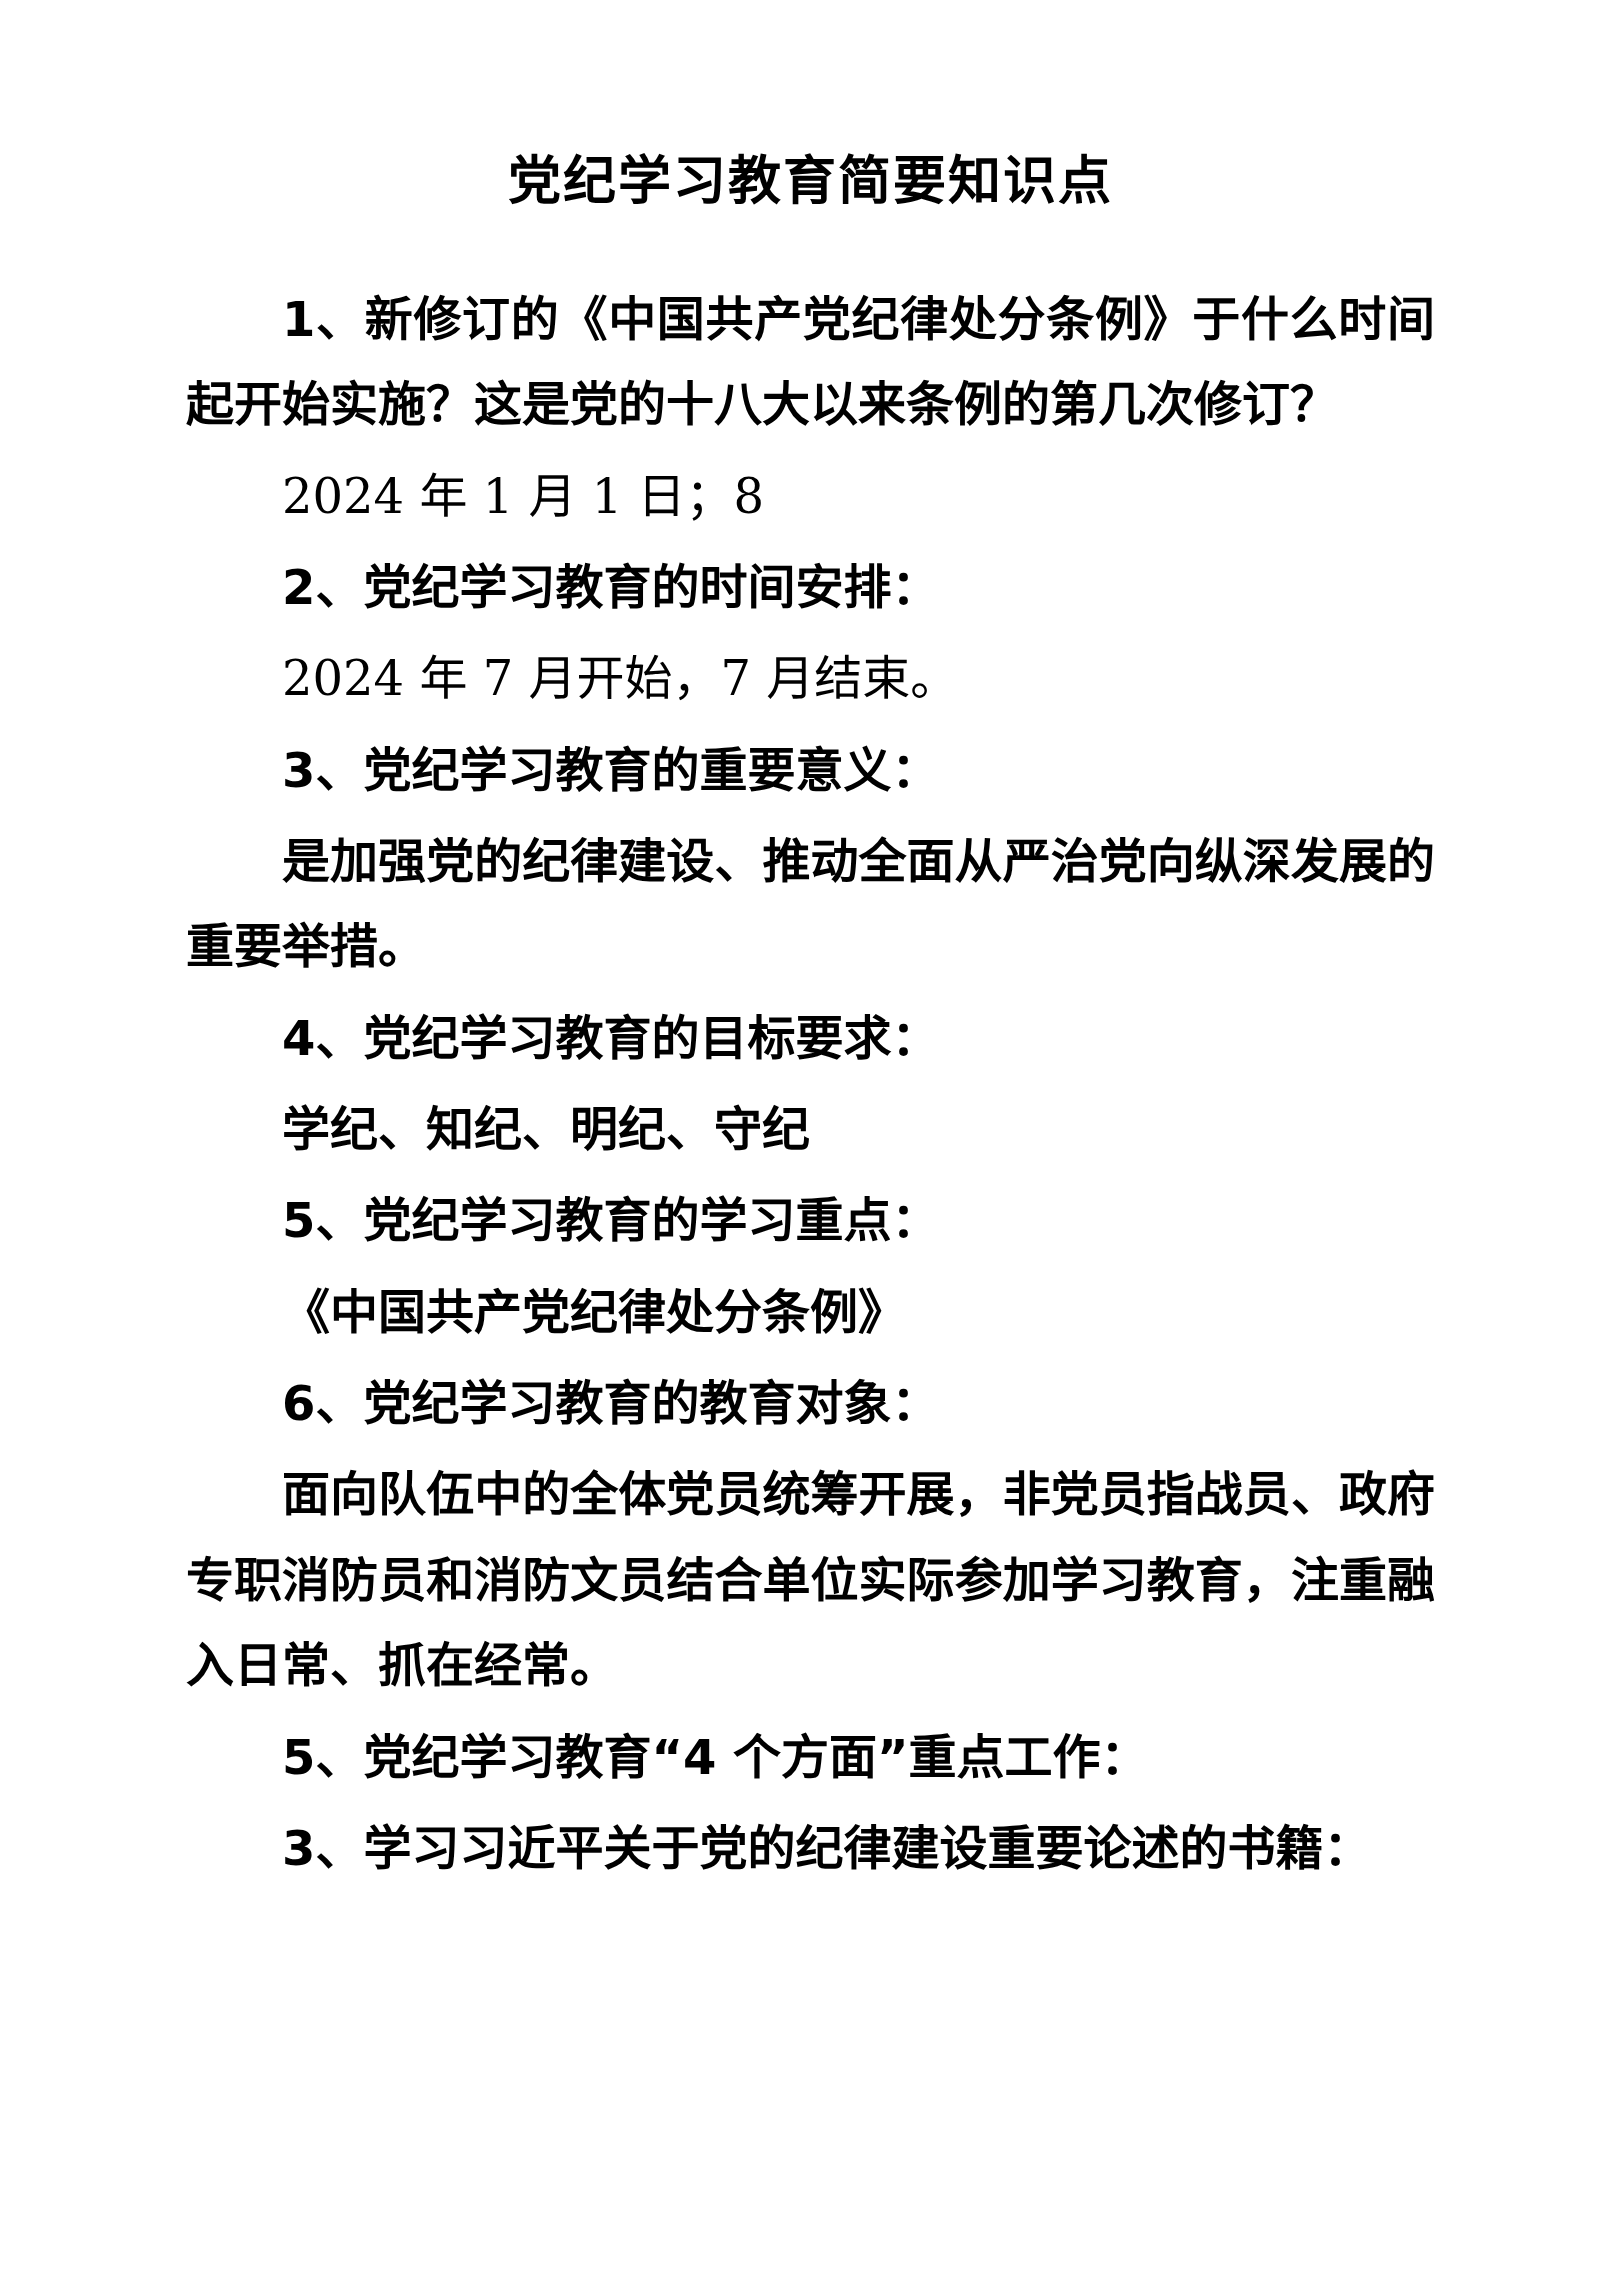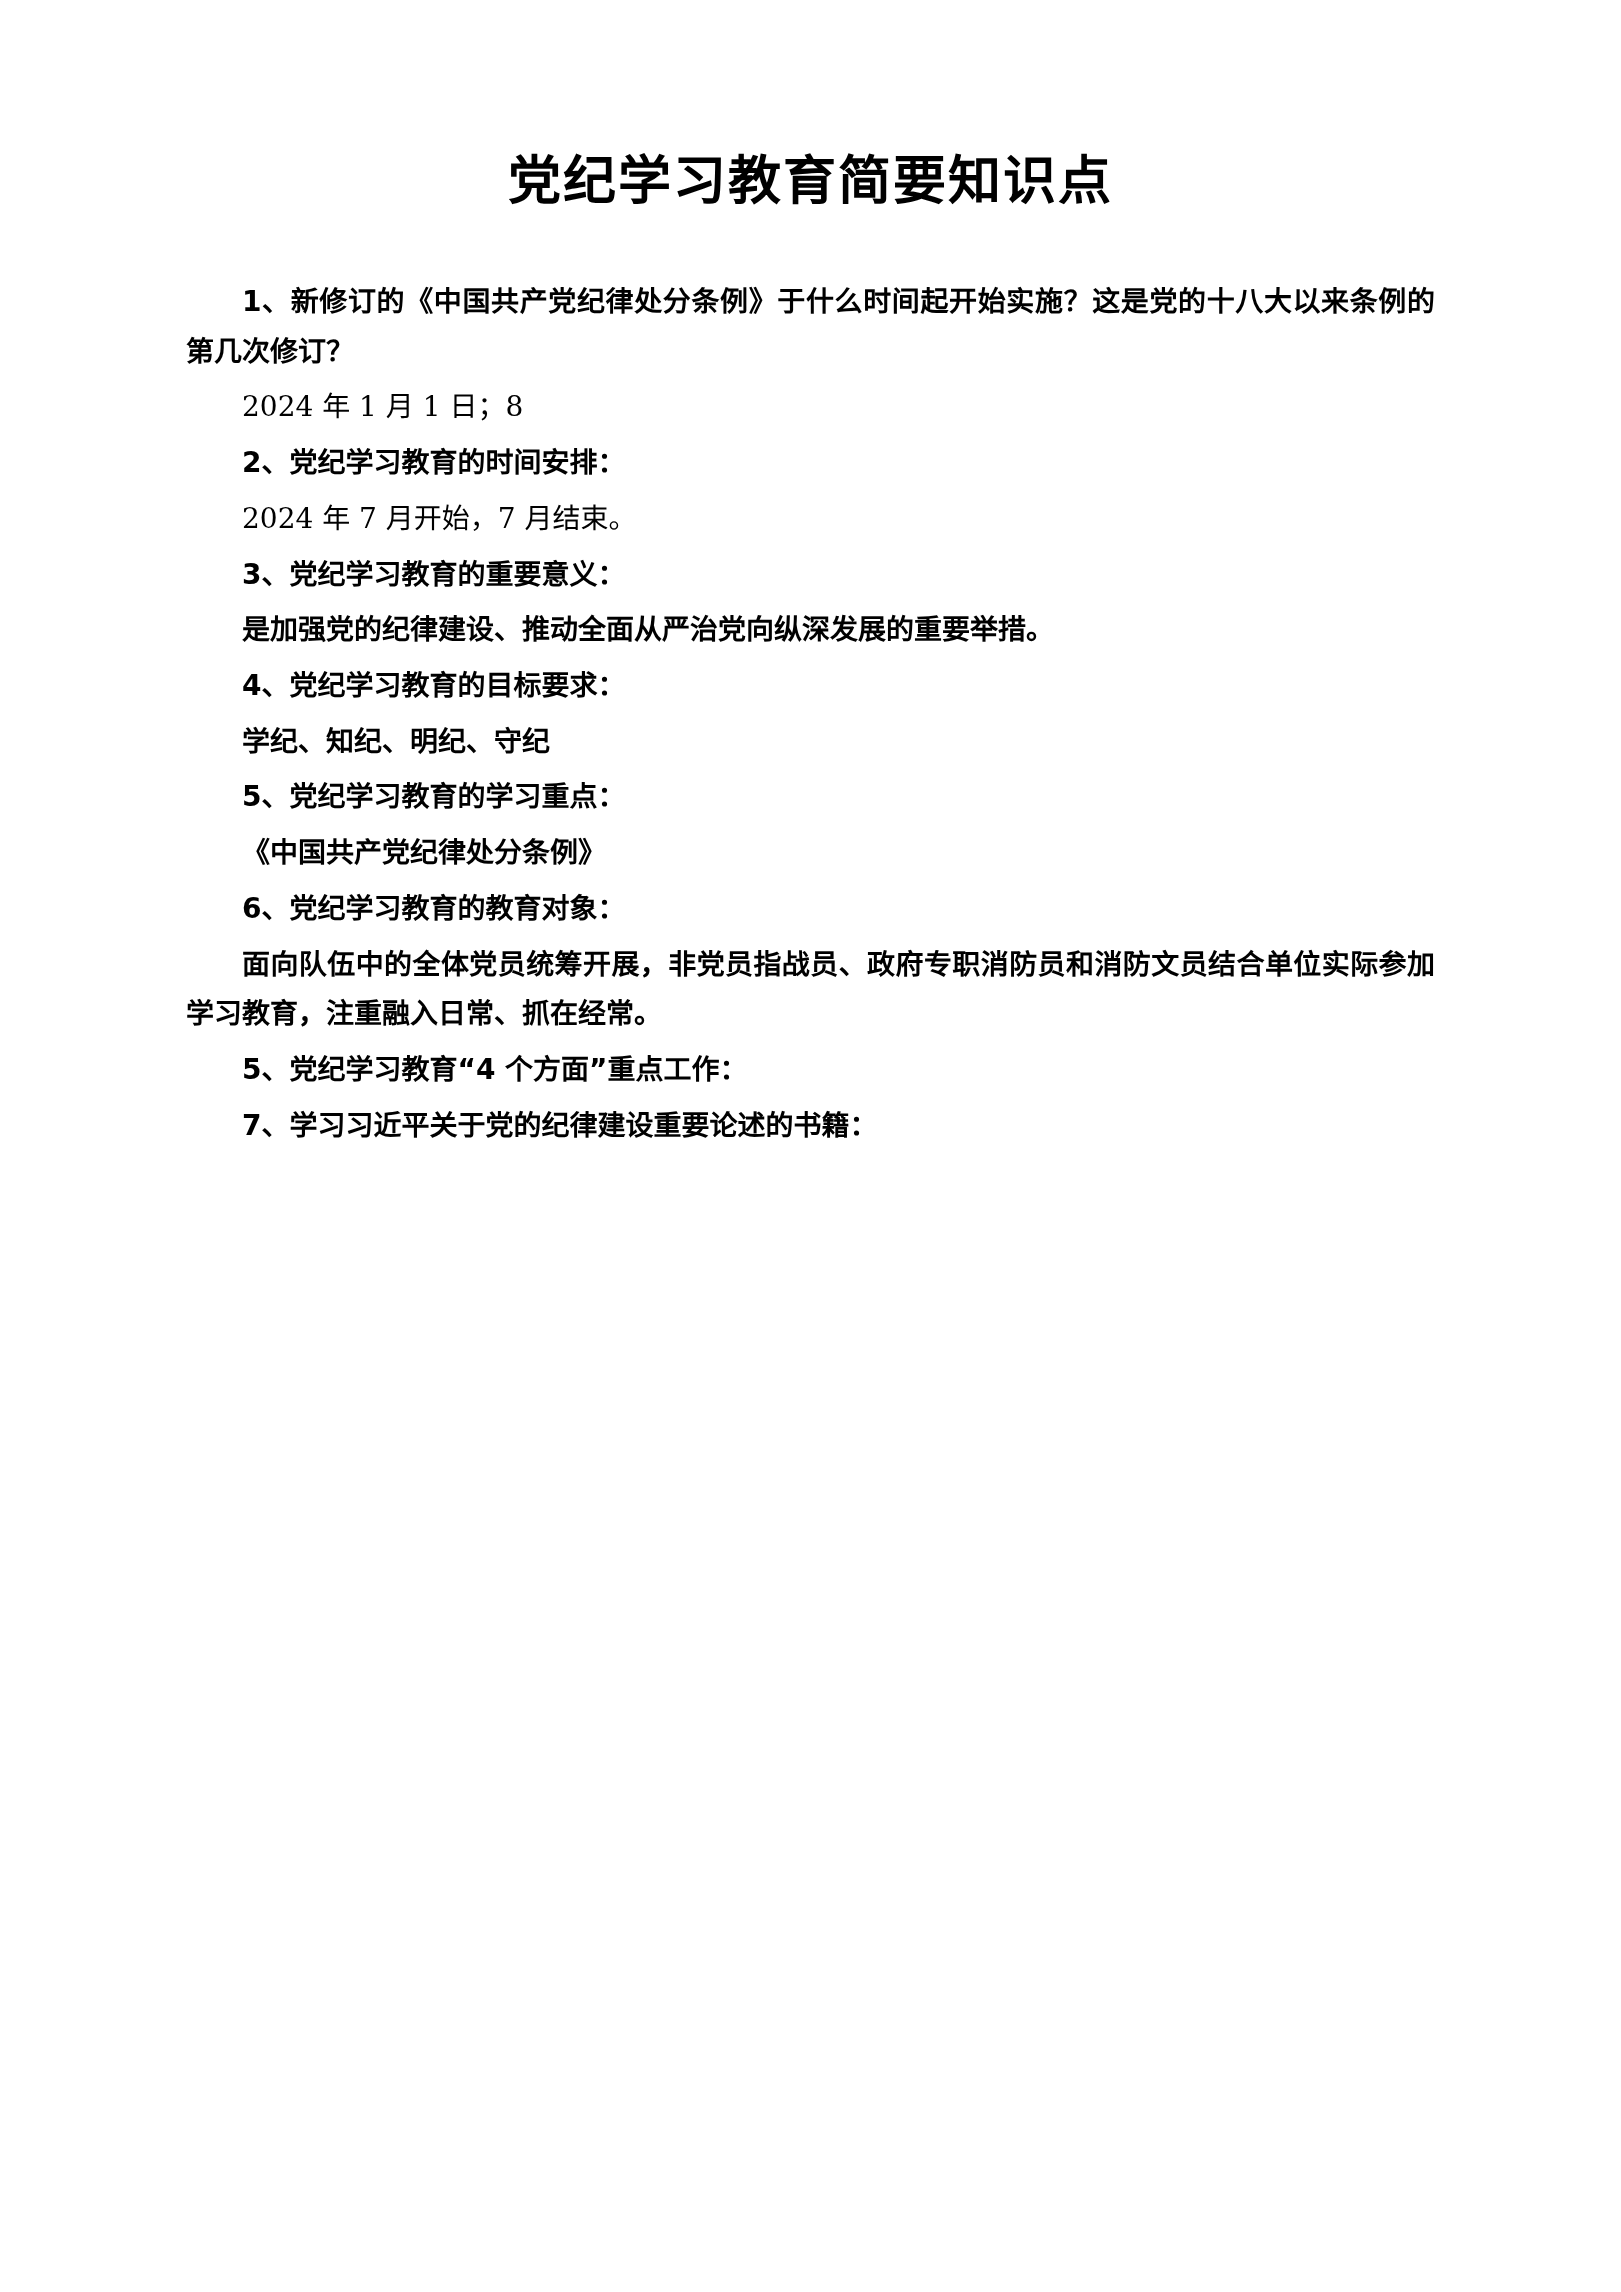--- a/index.html
+++ b/index.html
@@ -22,21 +22,21 @@
   .doc-title {
     text-align: center;
     font-family: "DejaVu Sans", "Liberation Sans", sans-serif;
     font-weight: 700;
     font-size: 53px;
     letter-spacing: 2px;
     line-height: 1.3;
     margin: 0 0 61px 0;
   }
   .body-block {
-    font-size: 28px;
+    font-size: 48px;
     line-height: 1.78;
     text-align: justify;
     text-justify: inter-ideograph;
   }
   .para {
     margin: 0 0 5.9px 0;
     text-indent: 2em;
     font-family: "DejaVu Sans", "Liberation Sans", sans-serif;
     font-weight: 700;
   }
@@ -59,17 +59,17 @@
     <p class="para serif">2024 年 7 月开始，7 月结束。</p>
     <p class="para">3、党纪学习教育的重要意义：</p>
     <p class="para">是加强党的纪律建设、推动全面从严治党向纵深发展的重要举措。</p>
     <p class="para">4、党纪学习教育的目标要求：</p>
     <p class="para">学纪、知纪、明纪、守纪</p>
     <p class="para">5、党纪学习教育的学习重点：</p>
     <p class="para">《中国共产党纪律处分条例》</p>
     <p class="para">6、党纪学习教育的教育对象：</p>
     <p class="para">面向队伍中的全体党员统筹开展，非党员指战员、政府专职消防员和消防文员结合单位实际参加学习教育，注重融入日常、抓在经常。</p>
     <p class="para">5、党纪学习教育“4 个方面”重点工作：</p>
-    <p class="para">7、学习习近平关于党的纪律建设重要论述的书籍：</p>
+    <p class="para">3、学习习近平关于党的纪律建设重要论述的书籍：</p>
   </div>
 
 </div>
 
 
 </body></html>

